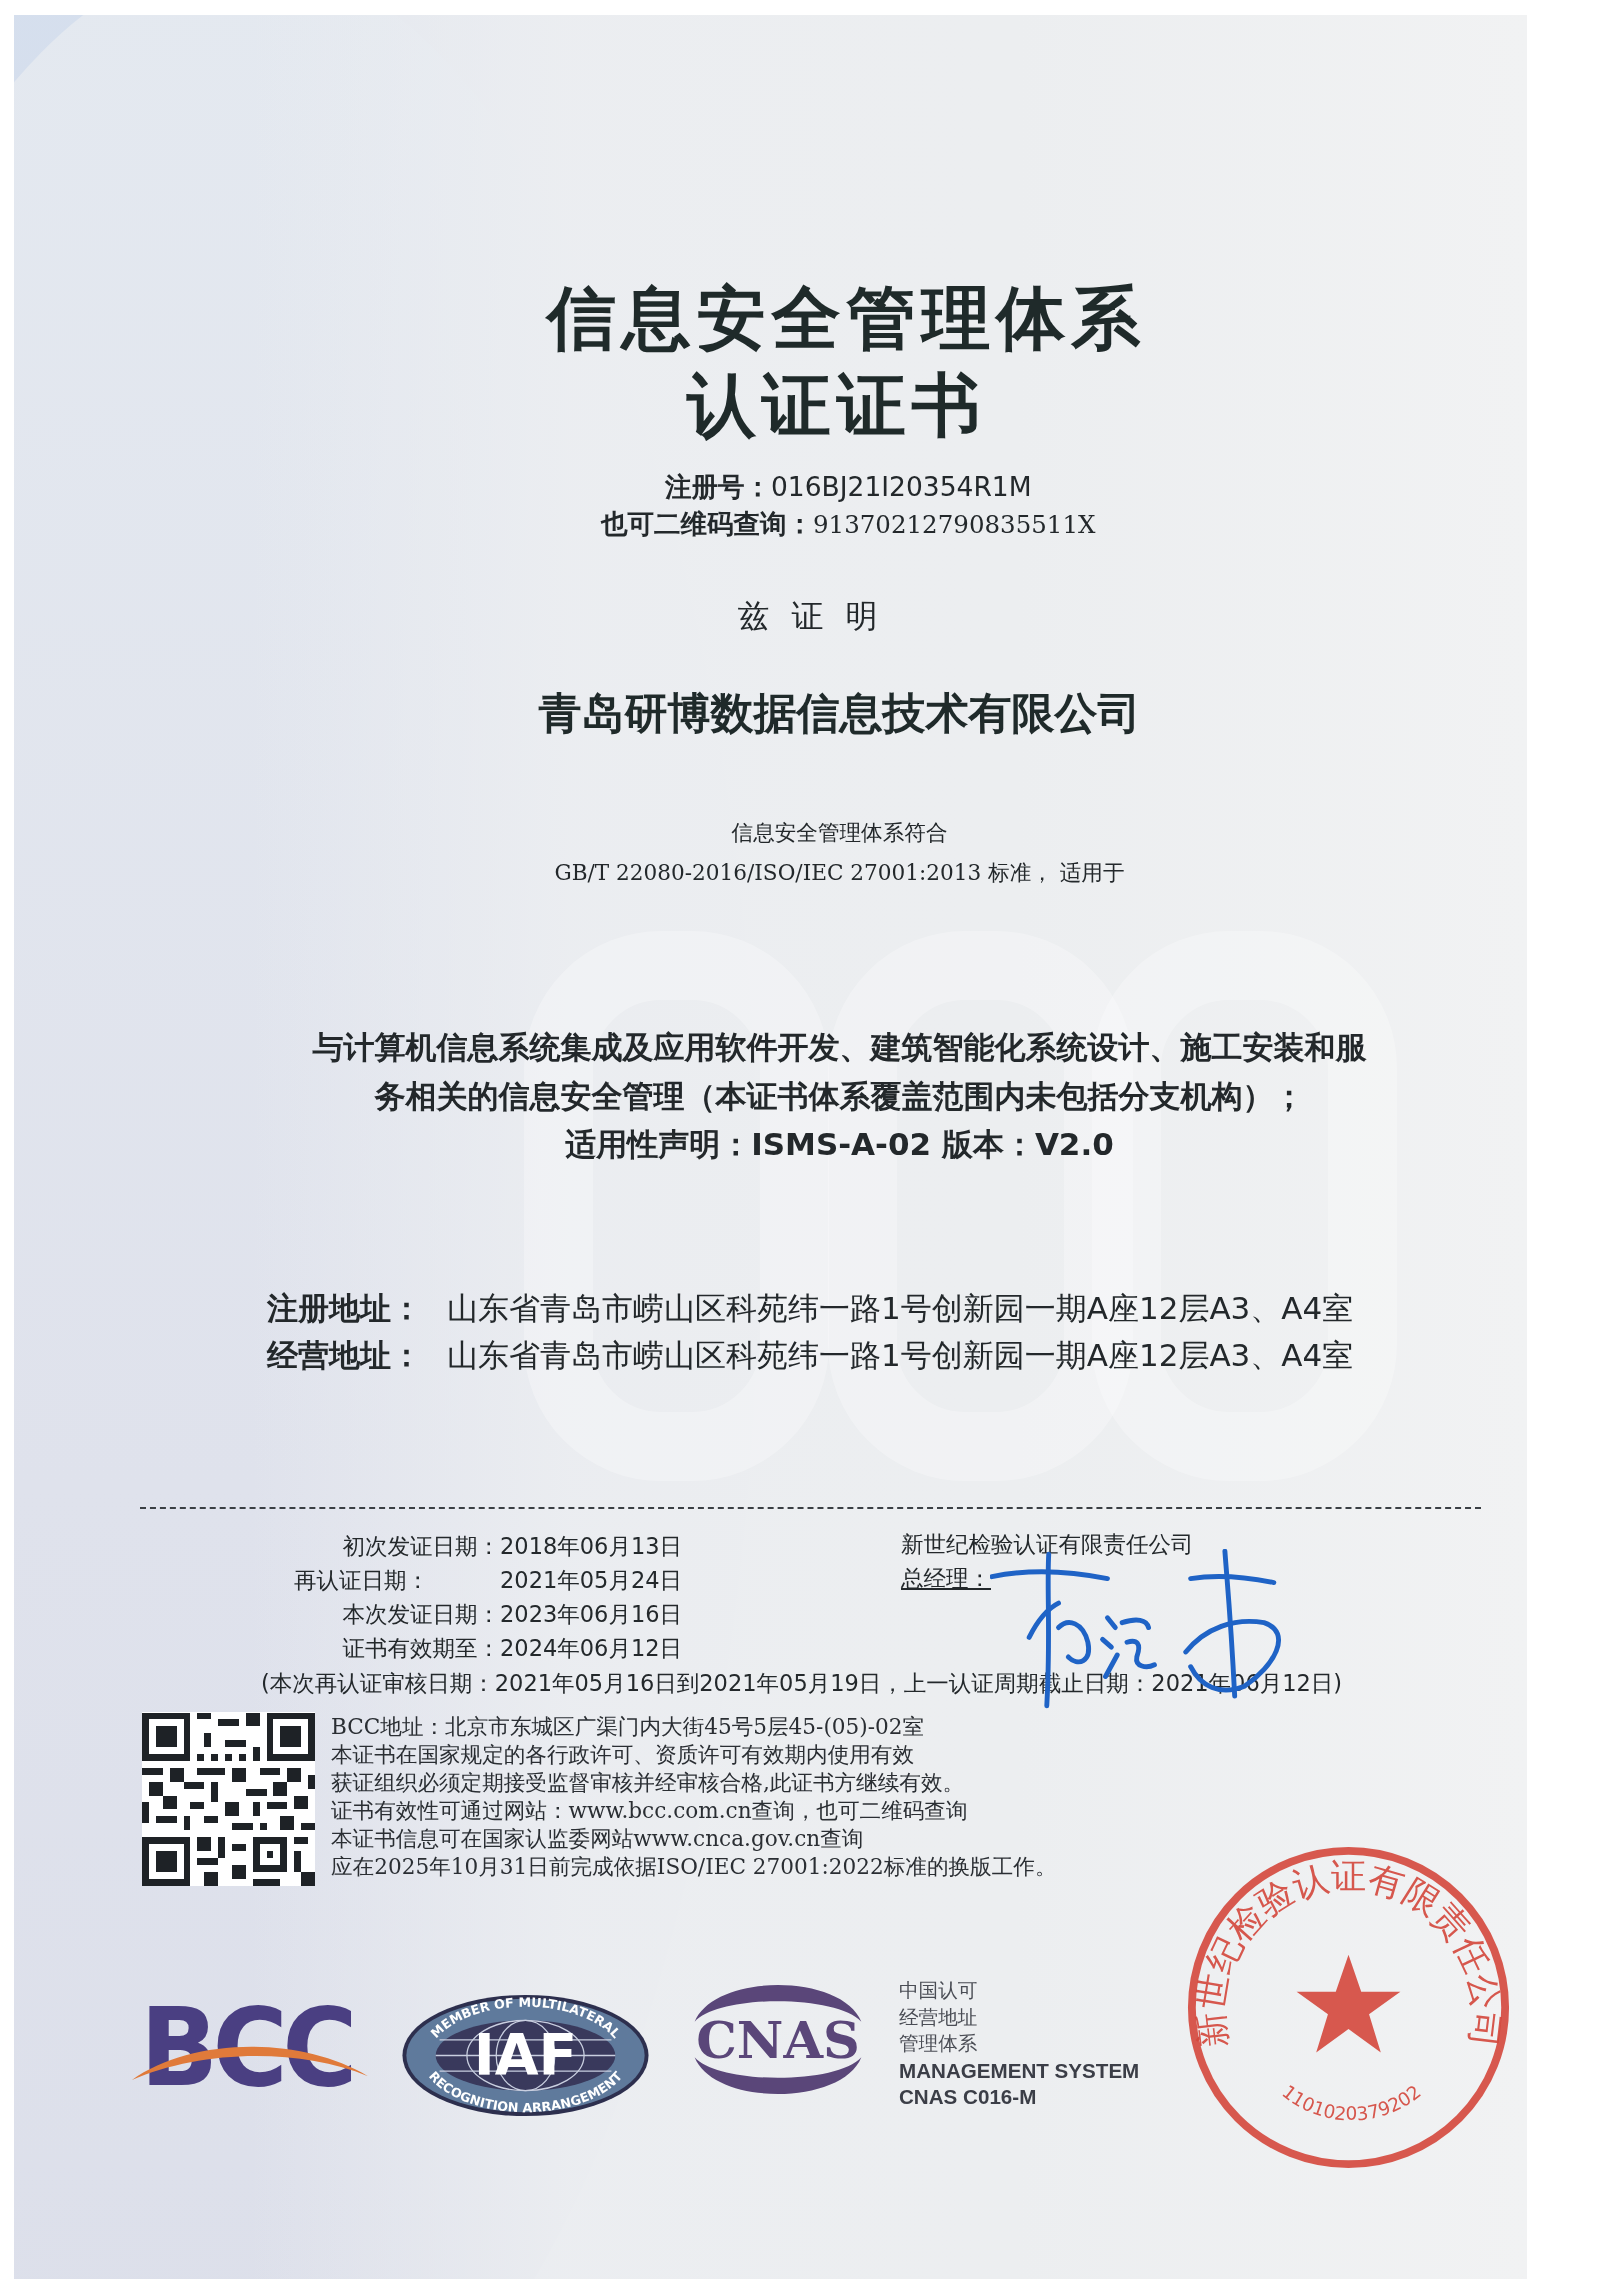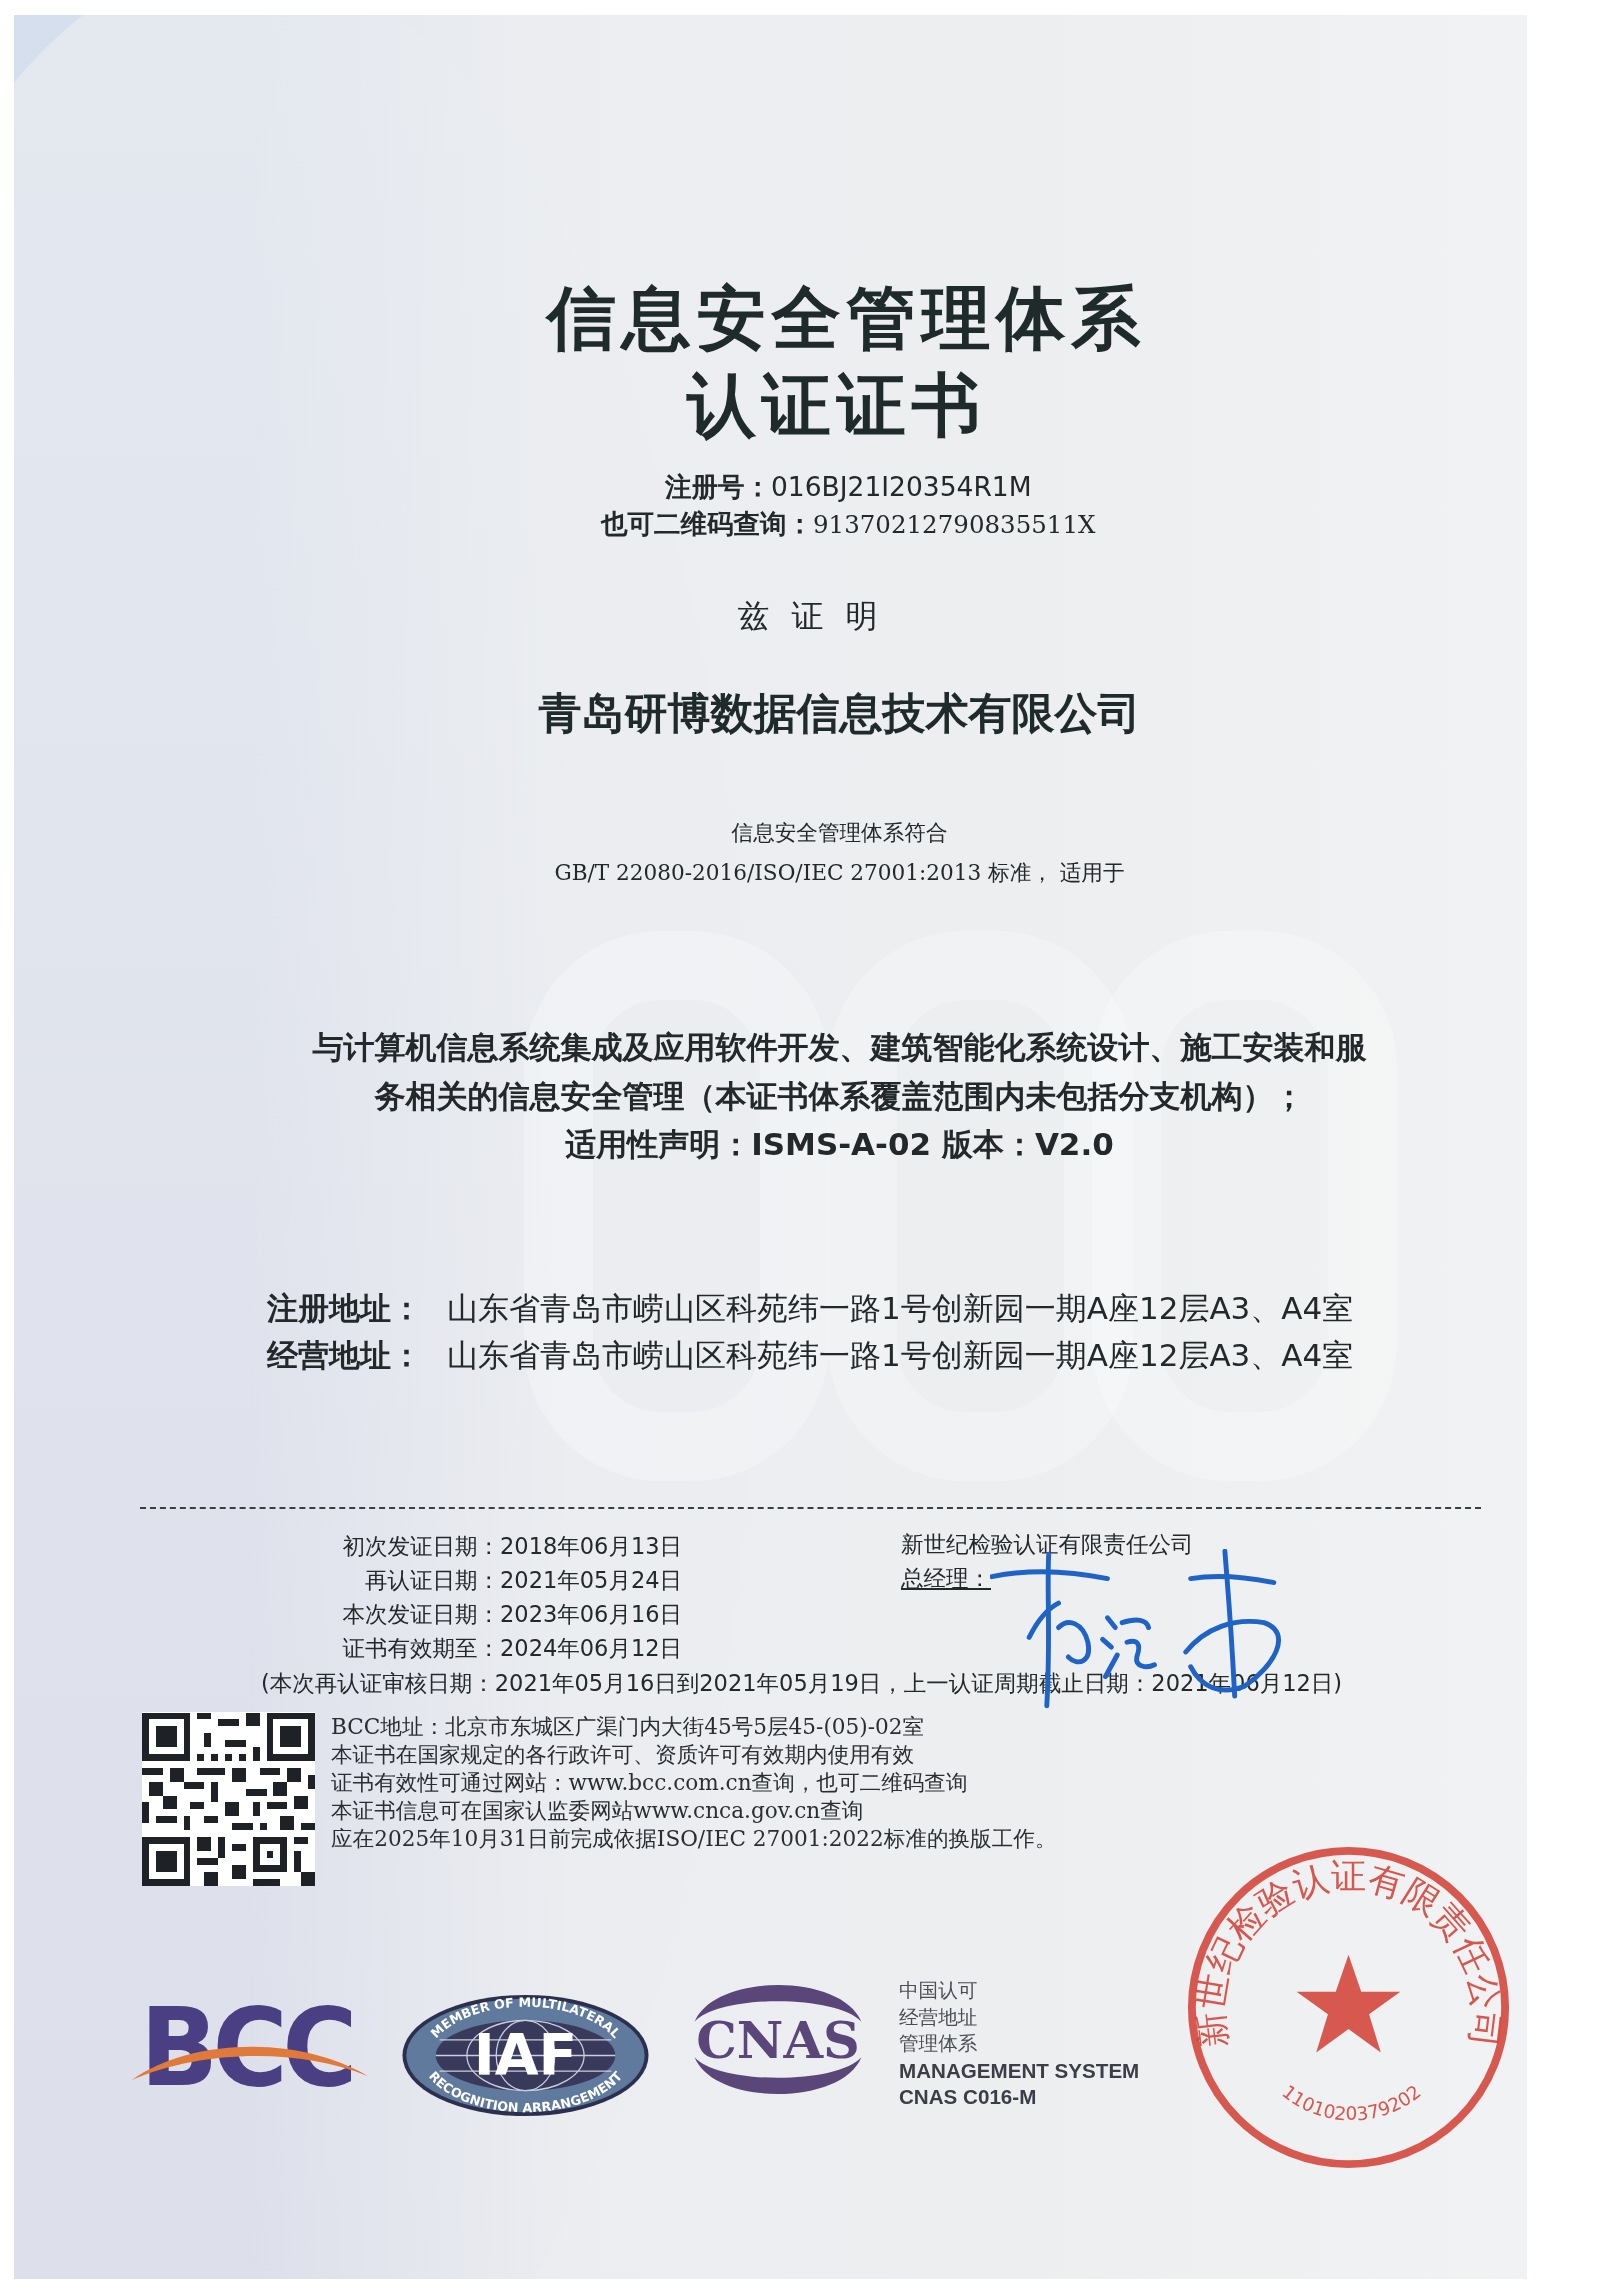--- a/index.html
+++ b/index.html
@@ -64,21 +64,21 @@
   <span class="bold" style="display:inline-block;width:180px">注册地址：</span><span>山东省青岛市崂山区科苑纬一路1号创新园一期A座12层A3、A4室</span>
 </div>
 <div class="abs" style="left:267px;top:1335px;font-size:31px;line-height:41px;">
   <span class="bold" style="display:inline-block;width:180px">经营地址：</span><span>山东省青岛市崂山区科苑纬一路1号创新园一期A座12层A3、A4室</span>
 </div>
 
 <div class="dash"></div>
 
 <div class="abs" style="left:294px;top:1529px;font-size:22.5px;line-height:34px;">
   <div><span style="display:inline-block;width:206px;text-align:right">初次发证日期：</span><span>2018年06月13日</span></div>
-  <div><span style="display:inline-block;width:206px;text-align:right">再认证日期：</span><span>2021年05月24日</span></div>
+  <div><span style="display:inline-block;width:206px;">再认证日期：</span><span>2021年05月24日</span></div>
   <div><span style="display:inline-block;width:206px;text-align:right">本次发证日期：</span><span>2023年06月16日</span></div>
   <div><span style="display:inline-block;width:206px;text-align:right">证书有效期至：</span><span>2024年06月12日</span></div>
 </div>
 <div class="abs" style="left:261px;top:1668px;font-size:22.5px;line-height:31px;">(本次再认证审核日期：2021年05月16日到2021年05月19日，上一认证周期截止日期：2021年06月12日)</div>
 
 <div class="abs" style="left:901px;top:1529px;font-size:22.5px;line-height:31px;">新世纪检验认证有限责任公司</div>
 <div class="abs" style="left:901px;top:1563px;font-size:22.5px;line-height:31px;text-decoration:underline;">总经理：</div>
 <svg class="sig" viewBox="0 0 330 165">
   <g fill="none" stroke="#1f63c6" stroke-width="5" stroke-linecap="round" stroke-linejoin="round">
     <path d="M2 28 C40 20 80 22 120 30"></path>
@@ -152,20 +152,21 @@
         <rect x="9" y="23" width="2" height="2"></rect>
         <rect x="16" y="24" width="4" height="1"></rect>
         <rect x="23" y="23" width="2" height="2"></rect>
     </g>
   </svg>
 </div>
 
 <div class="abs serif" style="left:331px;top:1713px;font-size:21.6px;line-height:28px;color:#2a2e33;">
   <div>BCC地址：北京市东城区广渠门内大街45号5层45-(05)-02室</div>
   <div>本证书在国家规定的各行政许可、资质许可有效期内使用有效</div>
+  <div>获证组织必须定期接受监督审核并经审核合格,此证书方继续有效。</div>
   <div>证书有效性可通过网站：www.bcc.com.cn查询，也可二维码查询</div>
   <div>本证书信息可在国家认监委网站www.cnca.gov.cn查询</div>
   <div>应在2025年10月31日前完成依据ISO/IEC  27001:2022标准的换版工作。</div>
 </div>
 
 <div class="logo" style="left:130px;top:2000px;width:240px;height:96px;">
   <div style="position:absolute;left:9.8px;top:0;font-family:'DejaVu Sans','Liberation Sans',sans-serif;font-weight:bold;font-size:108px;line-height:96px;color:#4a3f82;letter-spacing:-5.9px;transform:scaleX(0.95);transform-origin:left;">BCC</div>
   <svg style="position:absolute;left:0;top:29px" width="240" height="59" viewBox="0 0 245 60">
     <path d="M2 52 C60 10 170 5 243 48 C170 18 70 22 2 52 Z" fill="#e07a3a"></path>
   </svg>

